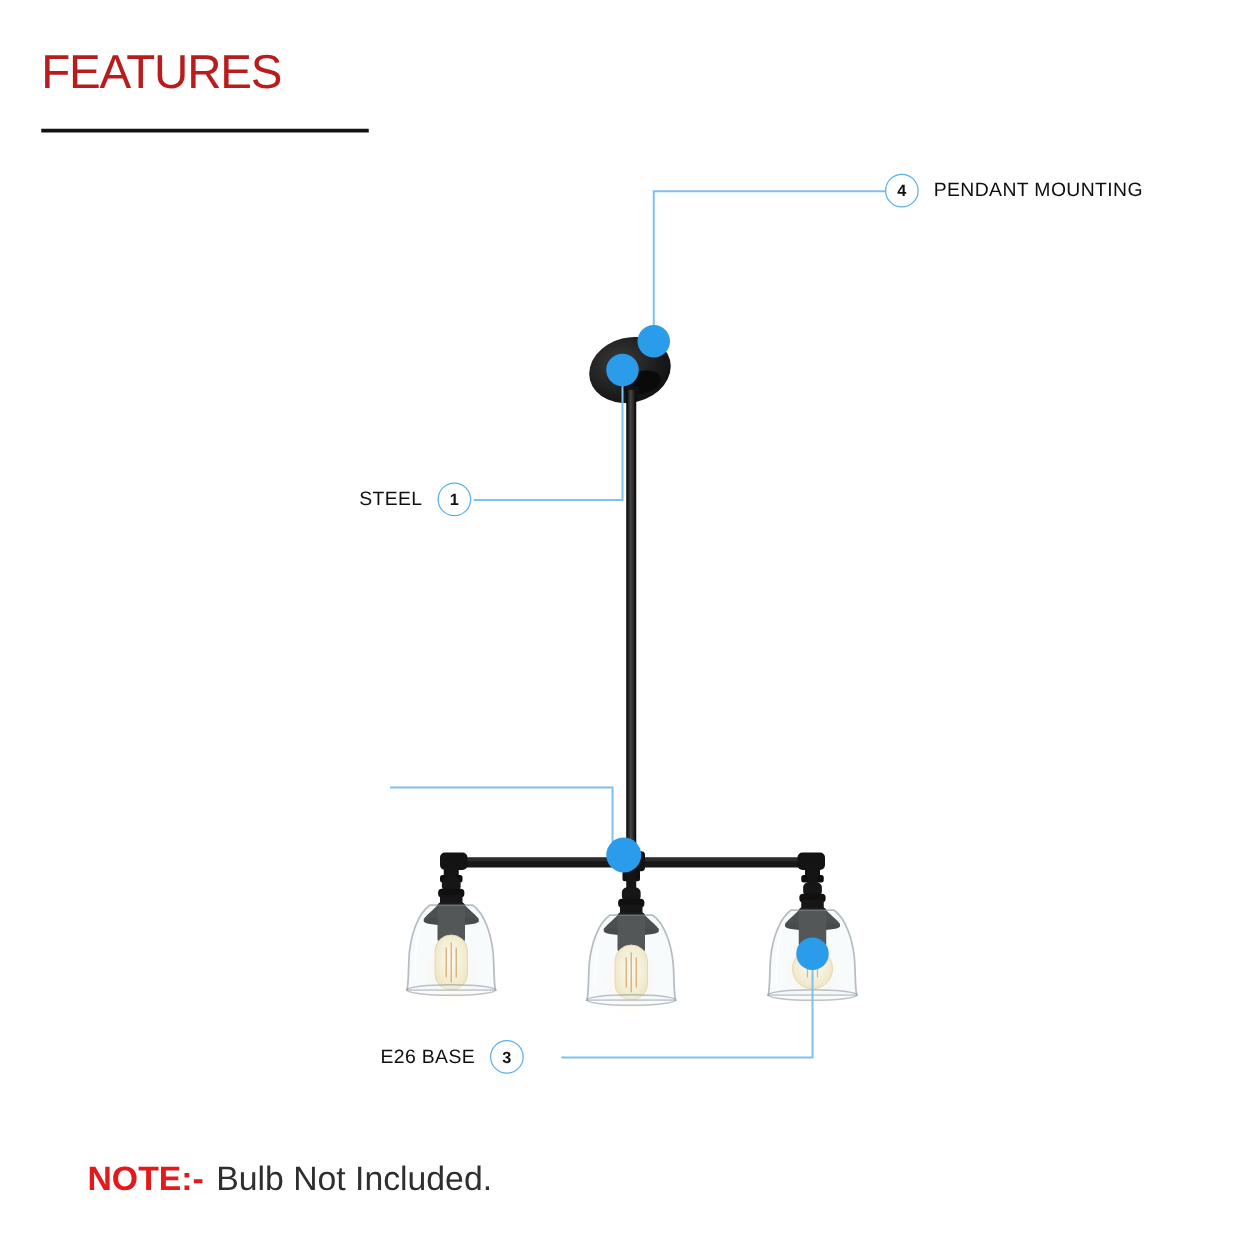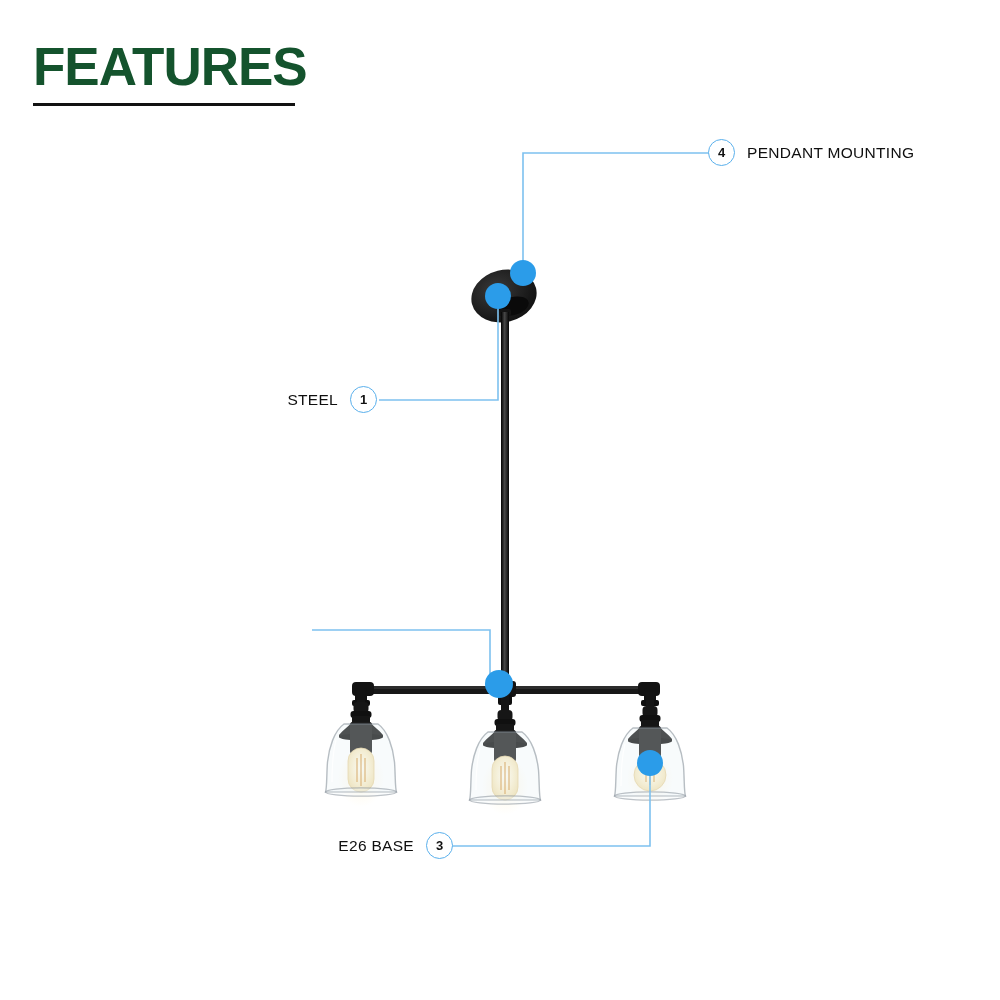--- a/index.html
+++ b/index.html
@@ -10,24 +10,24 @@
     height: 1000px;
     background: #ffffff;
     font-family: "Liberation Sans", sans-serif;
     overflow: hidden;
   }
   
   .page-title {
     position: absolute;
     left: 33px;
     top: 38px;
-    font-size: 53px;
-    font-weight: bold;
+    font-size: 38px;
+    font-weight: normal;
     letter-spacing: -1px;
-    color: #14532d;
+    color: #b91c1c;
     line-height: 1.1;
   }
   .title-underline {
     position: absolute;
     left: 33px;
     top: 103px;
     width: 262px;
     height: 3px;
     background: #121212;
   }
@@ -62,21 +62,21 @@
     font-size: 13px;
     font-weight: bold;
     display: flex;
     align-items: center;
     justify-content: center;
     flex: 0 0 auto;
   }
   .callout-pendant { left: 708px; top: 139px; }
   .callout-steel   { right: 623px; top: 386px; justify-content: center; }
   .callout-bronze  { right: 690px; top: 616px; }
-  .callout-e26     { right: 547px; top: 832px; }
+  .callout-e26     { right: 581px; top: 832px; }
   
   .note {
     position: absolute;
     left: 70px;
     top: 928px;
     font-size: 27px;
     color: #2e2e2e;
     white-space: nowrap;
   }
   .note .note-prefix {
@@ -242,14 +242,17 @@
     <div class="label">STEEL</div>
     <div class="badge">1</div>
   </div>
 
 
   <div class="callout callout-e26">
     <div class="label">E26 BASE</div>
     <div class="badge">3</div>
   </div>
 
+  <div class="note">
+    <span class="note-prefix">NOTE:-</span><span>Bulb Not Included.</span>
+  </div>
 
 </div>
 
 </body></html>

